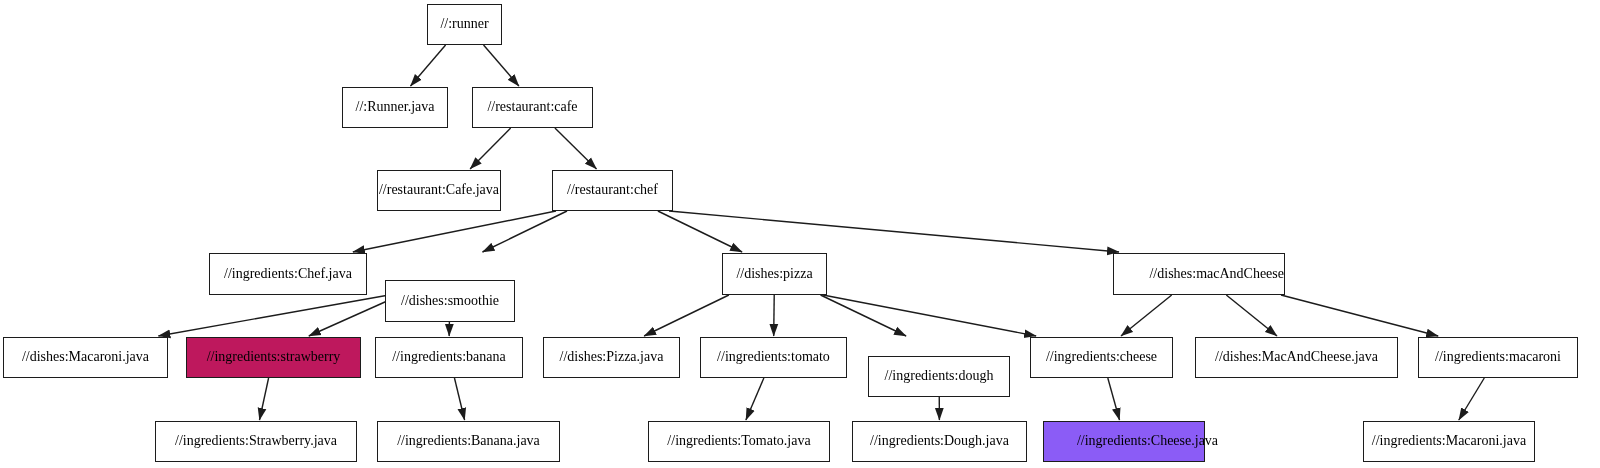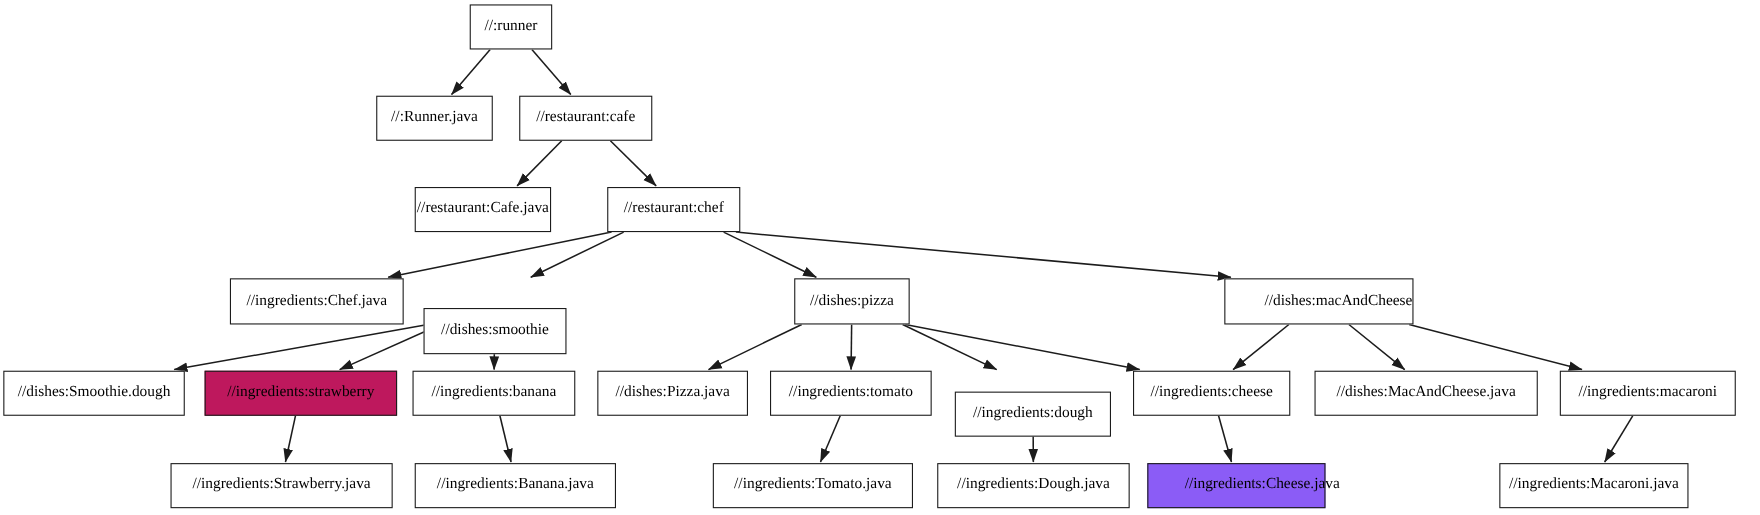--- a/index.html
+++ b/index.html
@@ -96,21 +96,21 @@
       <div class="graph-node" style="left: 385px; top: 253px; width: 130px; height: 42px; background: rgb(255, 255, 255); border-color: rgb(28, 28, 28); margin-top: 27px;">
         <span class="node-label">//dishes:smoothie</span>
       </div>
       <div class="graph-node" style="left: 722px; top: 253px; width: 105px; height: 42px; background: rgb(255, 255, 255); border-color: rgb(28, 28, 28);">
         <span class="node-label">//dishes:pizza</span>
       </div>
       <div class="graph-node" style="left: 1113px; top: 253px; width: 172px; height: 42px; background: rgb(255, 255, 255); border-color: rgb(28, 28, 28); justify-content: flex-end;">
         <span class="node-label">//dishes:macAndCheese</span>
       </div>
       <div class="graph-node" style="left: 3px; top: 337px; width: 165px; height: 41px; background: rgb(255, 255, 255); border-color: rgb(28, 28, 28);">
-        <span class="node-label">//dishes:Smoothie.dough</span>
+        <span class="node-label">//dishes:Macaroni.java</span>
       </div>
       <div class="graph-node" style="left: 186px; top: 337px; width: 175px; height: 41px; background: #be185d; border-color: rgb(28, 28, 28);">
         <span class="node-label">//ingredients:strawberry</span>
       </div>
       <div class="graph-node" style="left: 375px; top: 337px; width: 148px; height: 41px; background: rgb(255, 255, 255); border-color: rgb(28, 28, 28);">
         <span class="node-label">//ingredients:banana</span>
       </div>
       <div class="graph-node" style="left: 543px; top: 337px; width: 137px; height: 41px; background: rgb(255, 255, 255); border-color: rgb(28, 28, 28);">
         <span class="node-label">//dishes:Pizza.java</span>
       </div>

